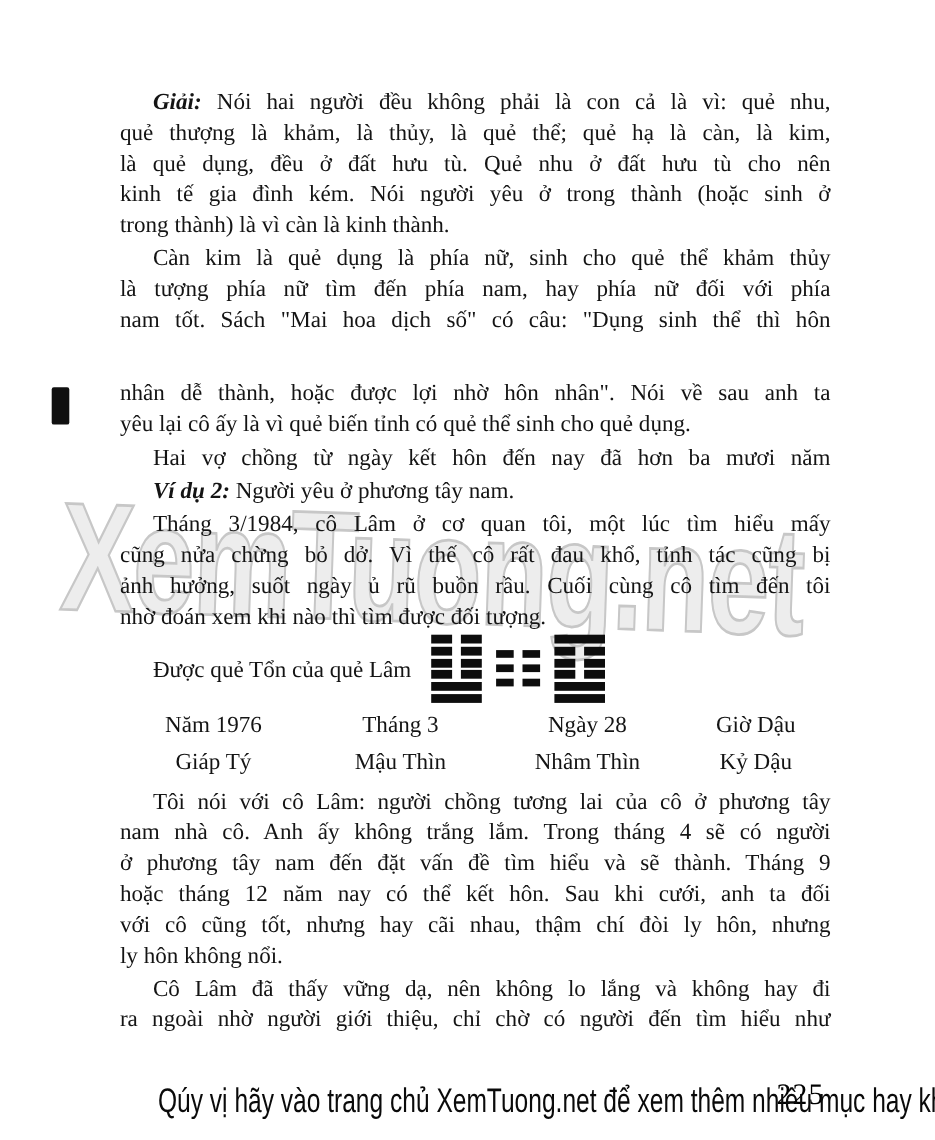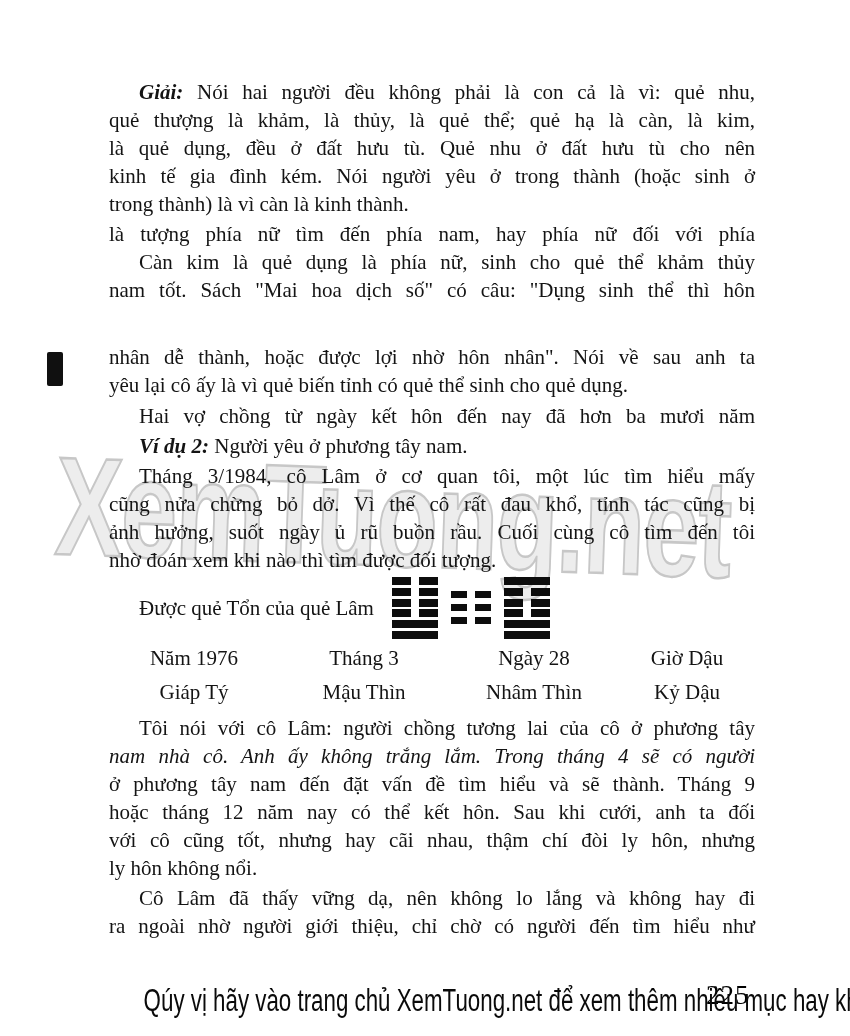--- a/index.html
+++ b/index.html
@@ -63,22 +63,22 @@
 
   <p class="para">
     <span class="line indent" style="display: block;"><span class="lead">Giải:</span><span> Nói hai người đều không phải là con cả là vì: quẻ nhu,</span></span>
     <span class="line" style="display: block;">quẻ thượng là khảm, là thủy, là quẻ thể; quẻ hạ là càn, là kim,</span>
     <span class="line" style="display: block;">là quẻ dụng, đều ở đất hưu tù. Quẻ nhu ở đất hưu tù cho nên</span>
     <span class="line" style="display: block;">kinh tế gia đình kém. Nói người yêu ở trong thành (hoặc sinh ở</span>
     <span class="line end" style="display: block;">trong thành) là vì càn là kinh thành.</span>
   </p>
 
   <p class="para mt2">
+    <span class="line indent" style="display: block;">Càn kim là quẻ dụng là phía nữ, sinh cho quẻ thể khảm thủy</span>
     <span class="line" style="display: block;">là tượng phía nữ tìm đến phía nam, hay phía nữ đối với phía</span>
-    <span class="line indent" style="display: block;">Càn kim là quẻ dụng là phía nữ, sinh cho quẻ thể khảm thủy</span>
     <span class="line" style="display: block;">nam tốt. Sách "Mai hoa dịch số" có câu: "Dụng sinh thể thì hôn</span>
     <span class="line" style="display: block; margin-top: 39px;">nhân dễ thành, hoặc được lợi nhờ hôn nhân". Nói về sau anh ta</span>
     <span class="line end" style="display: block;">yêu lại cô ấy là vì quẻ biến tỉnh có quẻ thể sinh cho quẻ dụng.</span>
   </p>
 
   <p class="para mt3">
     <span class="line indent" style="display: block;">Hai vợ chồng từ ngày kết hôn đến nay đã hơn ba mươi năm</span>
   </p>
 
   <p class="para mt2">
@@ -155,21 +155,21 @@
   </div>
   <div class="date-grid">
     <span>Giáp Tý</span>
     <span>Mậu Thìn</span>
     <span>Nhâm Thìn</span>
     <span>Kỷ Dậu</span>
   </div>
 
   <p class="para mt6">
     <span class="line indent" style="display: block;">Tôi nói với cô Lâm: người chồng tương lai của cô ở phương tây</span>
-    <span class="line" style="display: block; font-style: italic;">nam nhà cô. Anh ấy không trắng lắm. Trong tháng 4 sẽ có người</span>
+    <span class="line" style="display: block;">nam nhà cô. Anh ấy không trắng lắm. Trong tháng 4 sẽ có người</span>
     <span class="line" style="display: block;">ở phương tây nam đến đặt vấn đề tìm hiểu và sẽ thành. Tháng 9</span>
     <span class="line" style="display: block;">hoặc tháng 12 năm nay có thể kết hôn. Sau khi cưới, anh ta đối</span>
     <span class="line" style="display: block;">với cô cũng tốt, nhưng hay cãi nhau, thậm chí đòi ly hôn, nhưng</span>
     <span class="line end" style="display: block;">ly hôn không nổi.</span>
   </p>
 
   <p class="para mt2">
     <span class="line indent" style="display: block;">Cô Lâm đã thấy vững dạ, nên không lo lắng và không hay đi</span>
     <span class="line" style="display: block;">ra ngoài nhờ người giới thiệu, chỉ chờ có người đến tìm hiểu như</span>
   </p>

